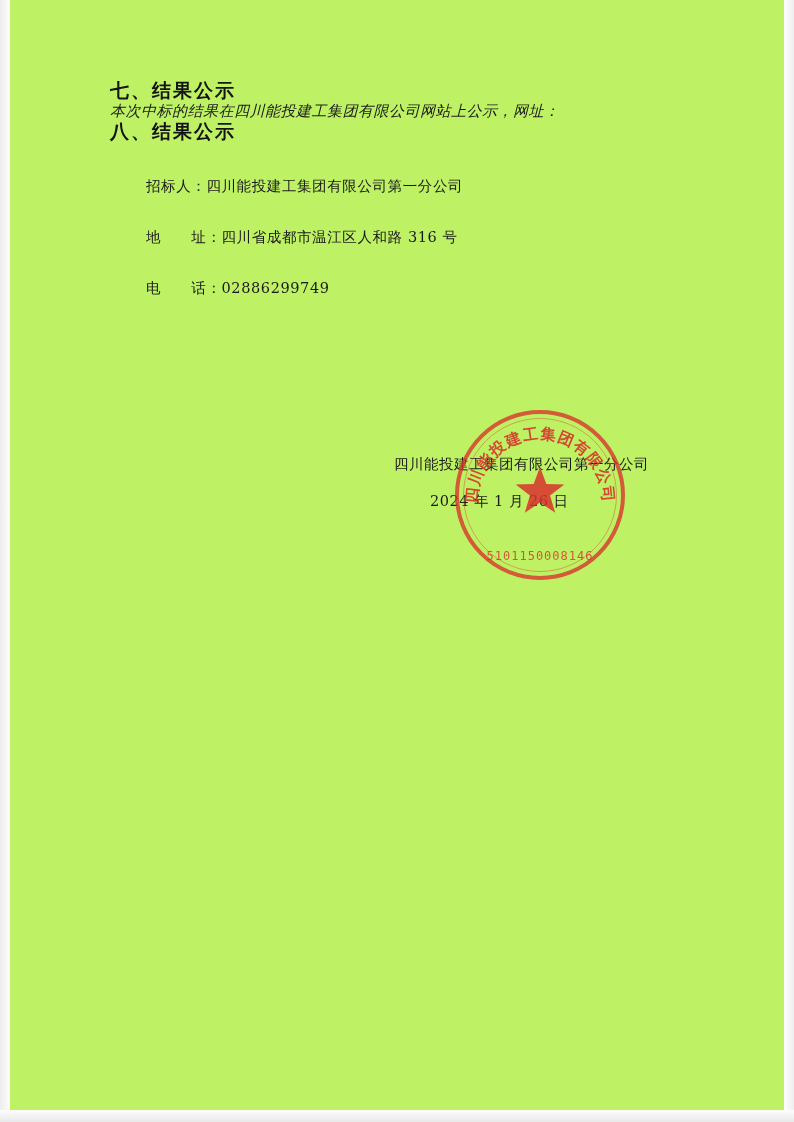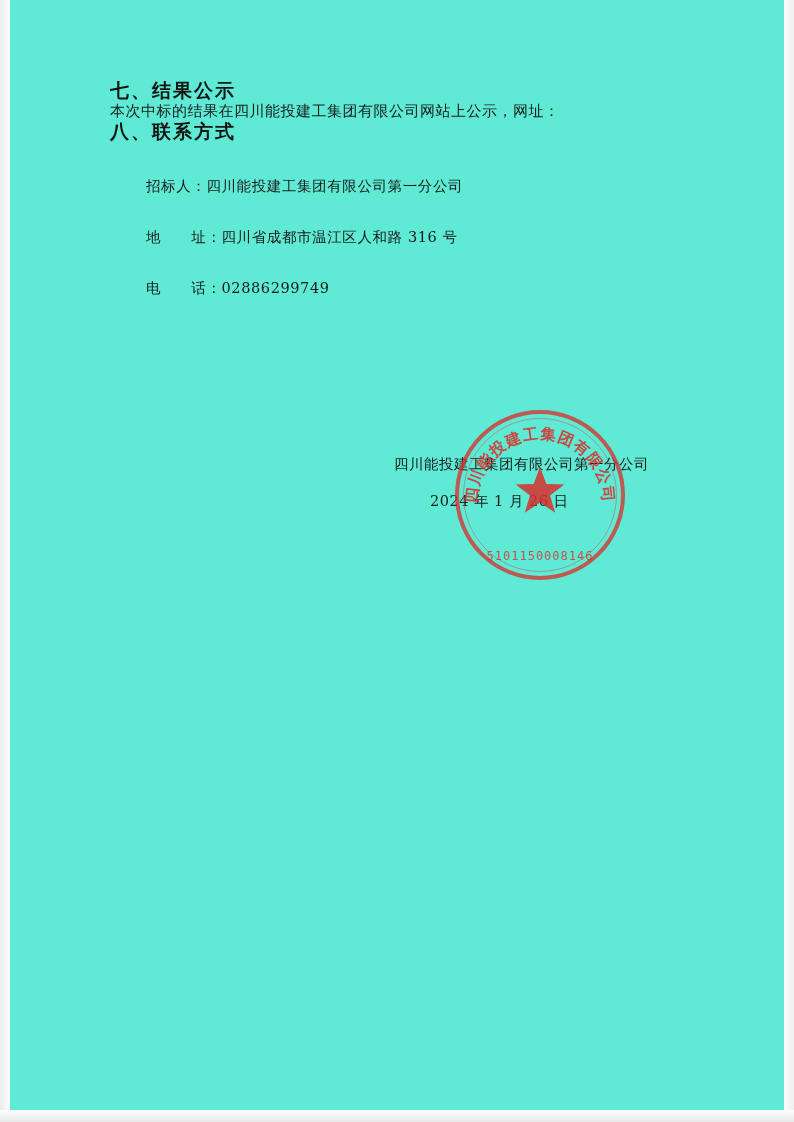--- a/index.html
+++ b/index.html
@@ -11,21 +11,21 @@
     width: 794px;
     height: 1122px;
     position: relative;
     font-family: "DejaVu Serif", "Liberation Serif", serif;
     color: #1c1c1c;
     overflow: hidden;
   }
   .page {
     position: absolute;
     inset: 0;
-    background: #5eead4;
+    background: #bef264;
   }
   
   .scan-edge-left {
     position: absolute;
     left: 0; top: 0; bottom: 0;
     width: 10px;
     background: linear-gradient(to right, #ededed, #fdfdfd);
   }
   .scan-edge-right {
     position: absolute;
@@ -62,20 +62,21 @@
   p.body-line {
     font-size: 15px;
     line-height: 1.0;
     margin: 0;
     letter-spacing: 0.5px;
     color: #1a1a1a;
   }
   .para-indent {
     margin-top: 26px;
     margin-left: 28px;
+    font-style: italic;
   }
   .para-cont {
     margin-top: 22px;
     margin-left: 0px;
   }
   .url-text {
     font-family: "DejaVu Serif", "Liberation Serif", serif;
     letter-spacing: 0px;
   }
 
@@ -181,21 +182,21 @@
   <div class="scan-edge-right"></div>
   <div class="scan-edge-bottom"></div>
 
   <div class="content">
 
     <h2 class="section-heading heading-1">七、结果公示</h2>
 
     <p class="body-line para-indent">本次中标的结果在四川能投建工集团有限公司网站上公示，网址：</p>
 
 
-    <h2 class="section-heading heading-2">八、联系方式</h2>
+    <h2 class="section-heading heading-2">八、结果公示</h2>
 
     <div class="info-list">
       <div class="info-row">招标人：四川能投建工集团有限公司第一分公司</div>
       <div class="info-row">地　　址：四川省成都市温江区人和路 316 号</div>
       <div class="info-row">电　　话：02886299749</div>
     </div>
   </div>
 
   <div class="signature-block">
     <p class="sig-company">四川能投建工集团有限公司第一分公司</p>

